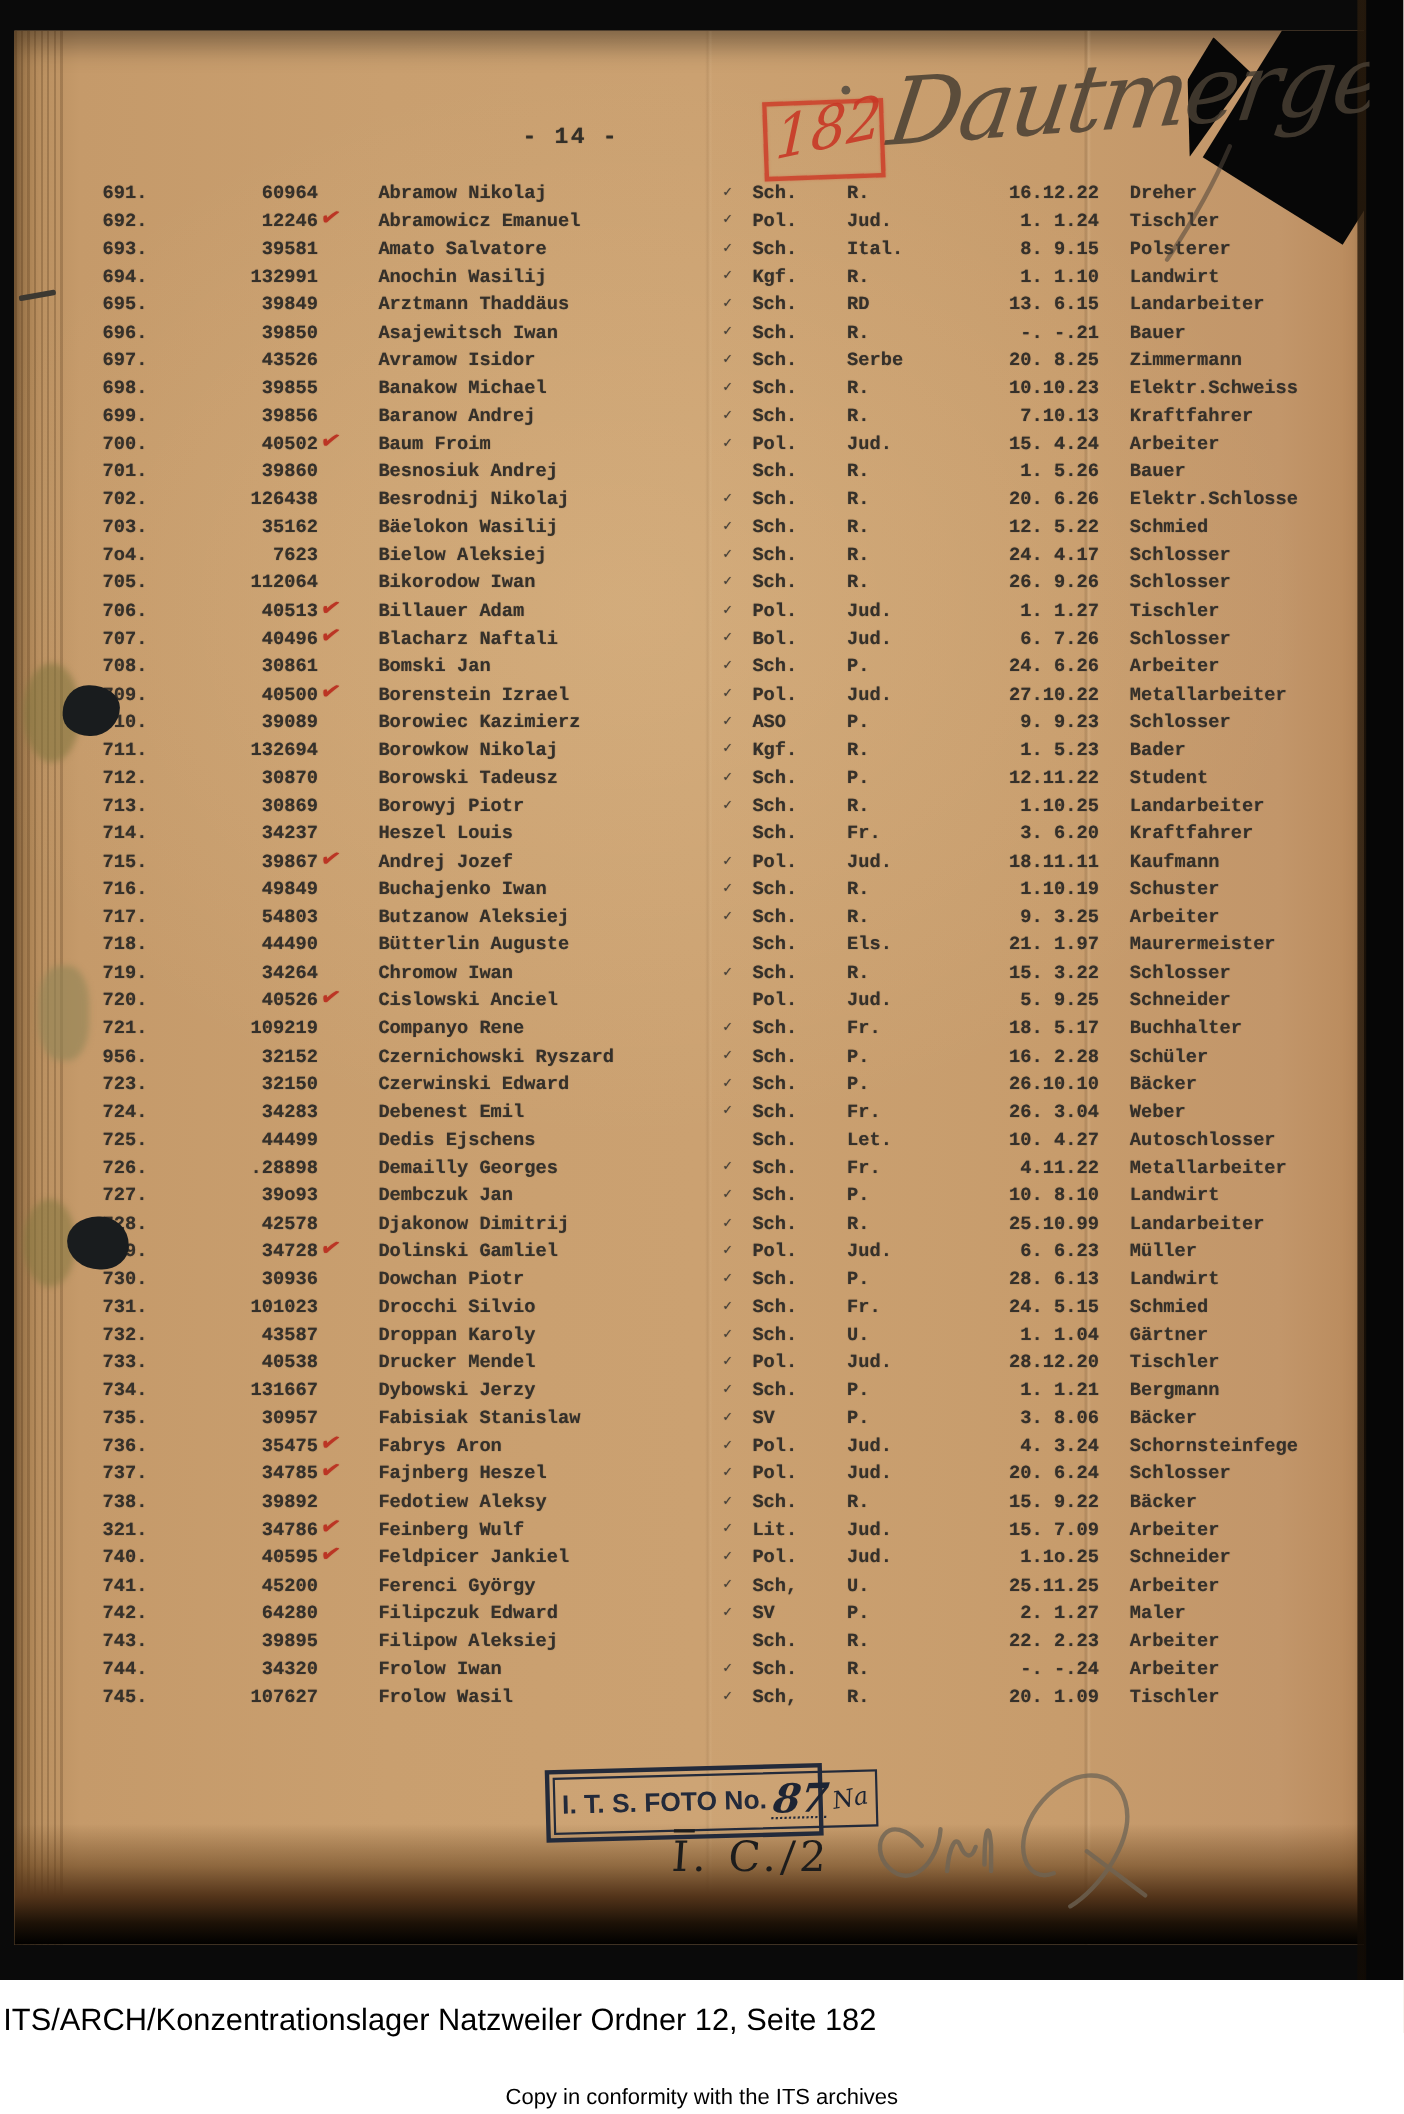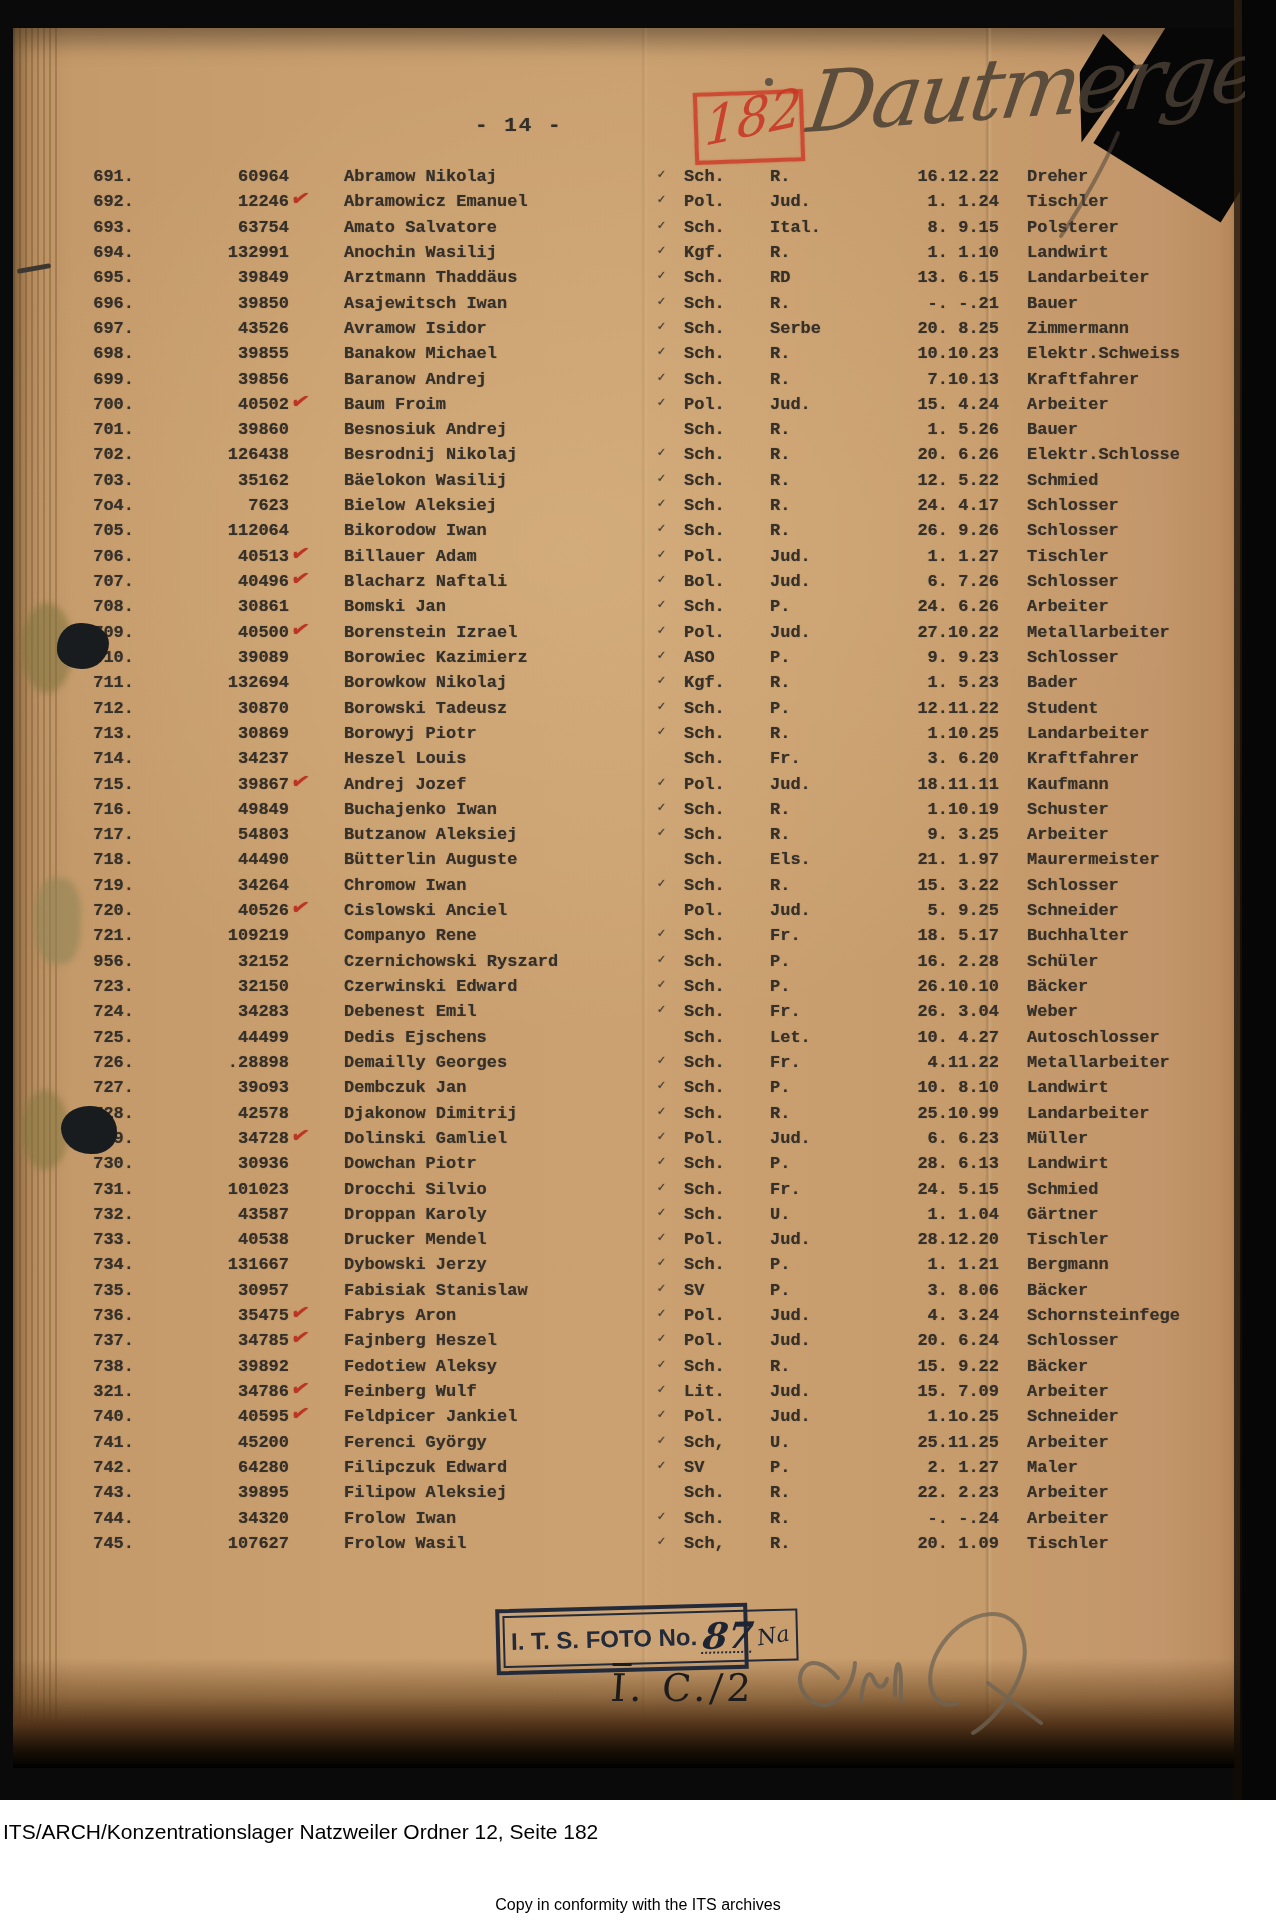--- a/index.html
+++ b/index.html
@@ -81,24 +81,24 @@
   #foto-stamp .num87{font-family:"DejaVu Serif",serif;font-style:italic;font-size:36px;
       font-weight:700;color:#1d2433;margin-left:6px;transform:skewX(-8deg);
       border-bottom:2px dotted #232a3a;line-height:.9;}
   #foto-stamp .na{font-family:"DejaVu Serif",serif;font-style:italic;font-size:22px;
       color:#1d2433;margin-left:4px;transform:rotate(-8deg);}
   #ref-hand{position:absolute;left:598px;top:1638px;z-index:6;
       font-family:"DejaVu Serif",serif;font-size:38px;color:#1c1c1c;
       transform:skewX(-4deg);letter-spacing:4px;}
   #ref-hand .ovl{border-top:3px solid #1c1c1c;padding-top:0px;}
   
-  #caption1{position:absolute;left:3px;top:1820px;font-size:21px;color:#000;
+  #caption1{position:absolute;left:3px;top:1820px;font-size:28px;color:#000;
       font-family:"Liberation Sans",sans-serif;}
   #caption2{position:absolute;left:0;top:1896px;width:1276px;text-align:center;
-      font-size:16px;color:#000;font-family:"Liberation Sans",sans-serif;}
+      font-size:20px;color:#000;font-family:"Liberation Sans",sans-serif;}
   svg.scribble{position:absolute;z-index:6;overflow:visible;}
 </style>
 </head>
 <body>
 
 <div id="page">
   <div id="photo">
     <div id="paper">
       <div class="edge-striations"></div>
       <div class="crease-v" style="left:972px;"></div>
@@ -107,21 +107,21 @@
       <div id="pageno">- 14 -</div>
       <div id="pencil-dot"></div>
       <div id="red-stamp">
         <span class="n">182</span>
       </div>
       <div id="handwriting">Dautmergen</div>
 
       <div id="rows">
           <div class="row"><span class="c no">691.</span><span class="c num">60964</span><span class="c redchk"></span><span class="c name">Abramow Nikolaj</span><span class="c tick">✓</span><span class="c cat">Sch.</span><span class="c nat">R.</span><span class="c dob">16.12.22</span><span class="c prof">Dreher</span></div>
           <div class="row"><span class="c no">692.</span><span class="c num">12246</span><span class="c redchk"><span>✔</span></span><span class="c name">Abramowicz Emanuel</span><span class="c tick">✓</span><span class="c cat">Pol.</span><span class="c nat">Jud.</span><span class="c dob">1. 1.24</span><span class="c prof">Tischler</span></div>
-          <div class="row"><span class="c no">693.</span><span class="c num">63754</span><span class="c redchk"></span><span class="c name">Amato Salvatore</span><span class="c tick">✓</span><span class="c cat">Sch.</span><span class="c nat">Ital.</span><span class="c dob">8. 9.15</span><span class="c prof">Polsterer</span></div>
+          <div class="row"><span class="c no">693.</span><span class="c num">39581</span><span class="c redchk"></span><span class="c name">Amato Salvatore</span><span class="c tick">✓</span><span class="c cat">Sch.</span><span class="c nat">Ital.</span><span class="c dob">8. 9.15</span><span class="c prof">Polsterer</span></div>
           <div class="row"><span class="c no">694.</span><span class="c num">132991</span><span class="c redchk"></span><span class="c name">Anochin Wasilij</span><span class="c tick">✓</span><span class="c cat">Kgf.</span><span class="c nat">R.</span><span class="c dob">1. 1.10</span><span class="c prof">Landwirt</span></div>
           <div class="row"><span class="c no">695.</span><span class="c num">39849</span><span class="c redchk"></span><span class="c name">Arztmann Thaddäus</span><span class="c tick">✓</span><span class="c cat">Sch.</span><span class="c nat">RD</span><span class="c dob">13. 6.15</span><span class="c prof">Landarbeiter</span></div>
           <div class="row"><span class="c no">696.</span><span class="c num">39850</span><span class="c redchk"></span><span class="c name">Asajewitsch Iwan</span><span class="c tick">✓</span><span class="c cat">Sch.</span><span class="c nat">R.</span><span class="c dob">-. -.21</span><span class="c prof">Bauer</span></div>
           <div class="row"><span class="c no">697.</span><span class="c num">43526</span><span class="c redchk"></span><span class="c name">Avramow Isidor</span><span class="c tick">✓</span><span class="c cat">Sch.</span><span class="c nat">Serbe</span><span class="c dob">20. 8.25</span><span class="c prof">Zimmermann</span></div>
           <div class="row"><span class="c no">698.</span><span class="c num">39855</span><span class="c redchk"></span><span class="c name">Banakow Michael</span><span class="c tick">✓</span><span class="c cat">Sch.</span><span class="c nat">R.</span><span class="c dob">10.10.23</span><span class="c prof">Elektr.Schweiss</span></div>
           <div class="row"><span class="c no">699.</span><span class="c num">39856</span><span class="c redchk"></span><span class="c name">Baranow Andrej</span><span class="c tick">✓</span><span class="c cat">Sch.</span><span class="c nat">R.</span><span class="c dob">7.10.13</span><span class="c prof">Kraftfahrer</span></div>
           <div class="row"><span class="c no">700.</span><span class="c num">40502</span><span class="c redchk"><span>✔</span></span><span class="c name">Baum Froim</span><span class="c tick">✓</span><span class="c cat">Pol.</span><span class="c nat">Jud.</span><span class="c dob">15. 4.24</span><span class="c prof">Arbeiter</span></div>
           <div class="row"><span class="c no">701.</span><span class="c num">39860</span><span class="c redchk"></span><span class="c name">Besnosiuk Andrej</span><span class="c tick"></span><span class="c cat">Sch.</span><span class="c nat">R.</span><span class="c dob">1. 5.26</span><span class="c prof">Bauer</span></div>
           <div class="row"><span class="c no">702.</span><span class="c num">126438</span><span class="c redchk"></span><span class="c name">Besrodnij Nikolaj</span><span class="c tick">✓</span><span class="c cat">Sch.</span><span class="c nat">R.</span><span class="c dob">20. 6.26</span><span class="c prof">Elektr.Schlosse</span></div>
           <div class="row"><span class="c no">703.</span><span class="c num">35162</span><span class="c redchk"></span><span class="c name">Bäelokon Wasilij</span><span class="c tick">✓</span><span class="c cat">Sch.</span><span class="c nat">R.</span><span class="c dob">12. 5.22</span><span class="c prof">Schmied</span></div>

